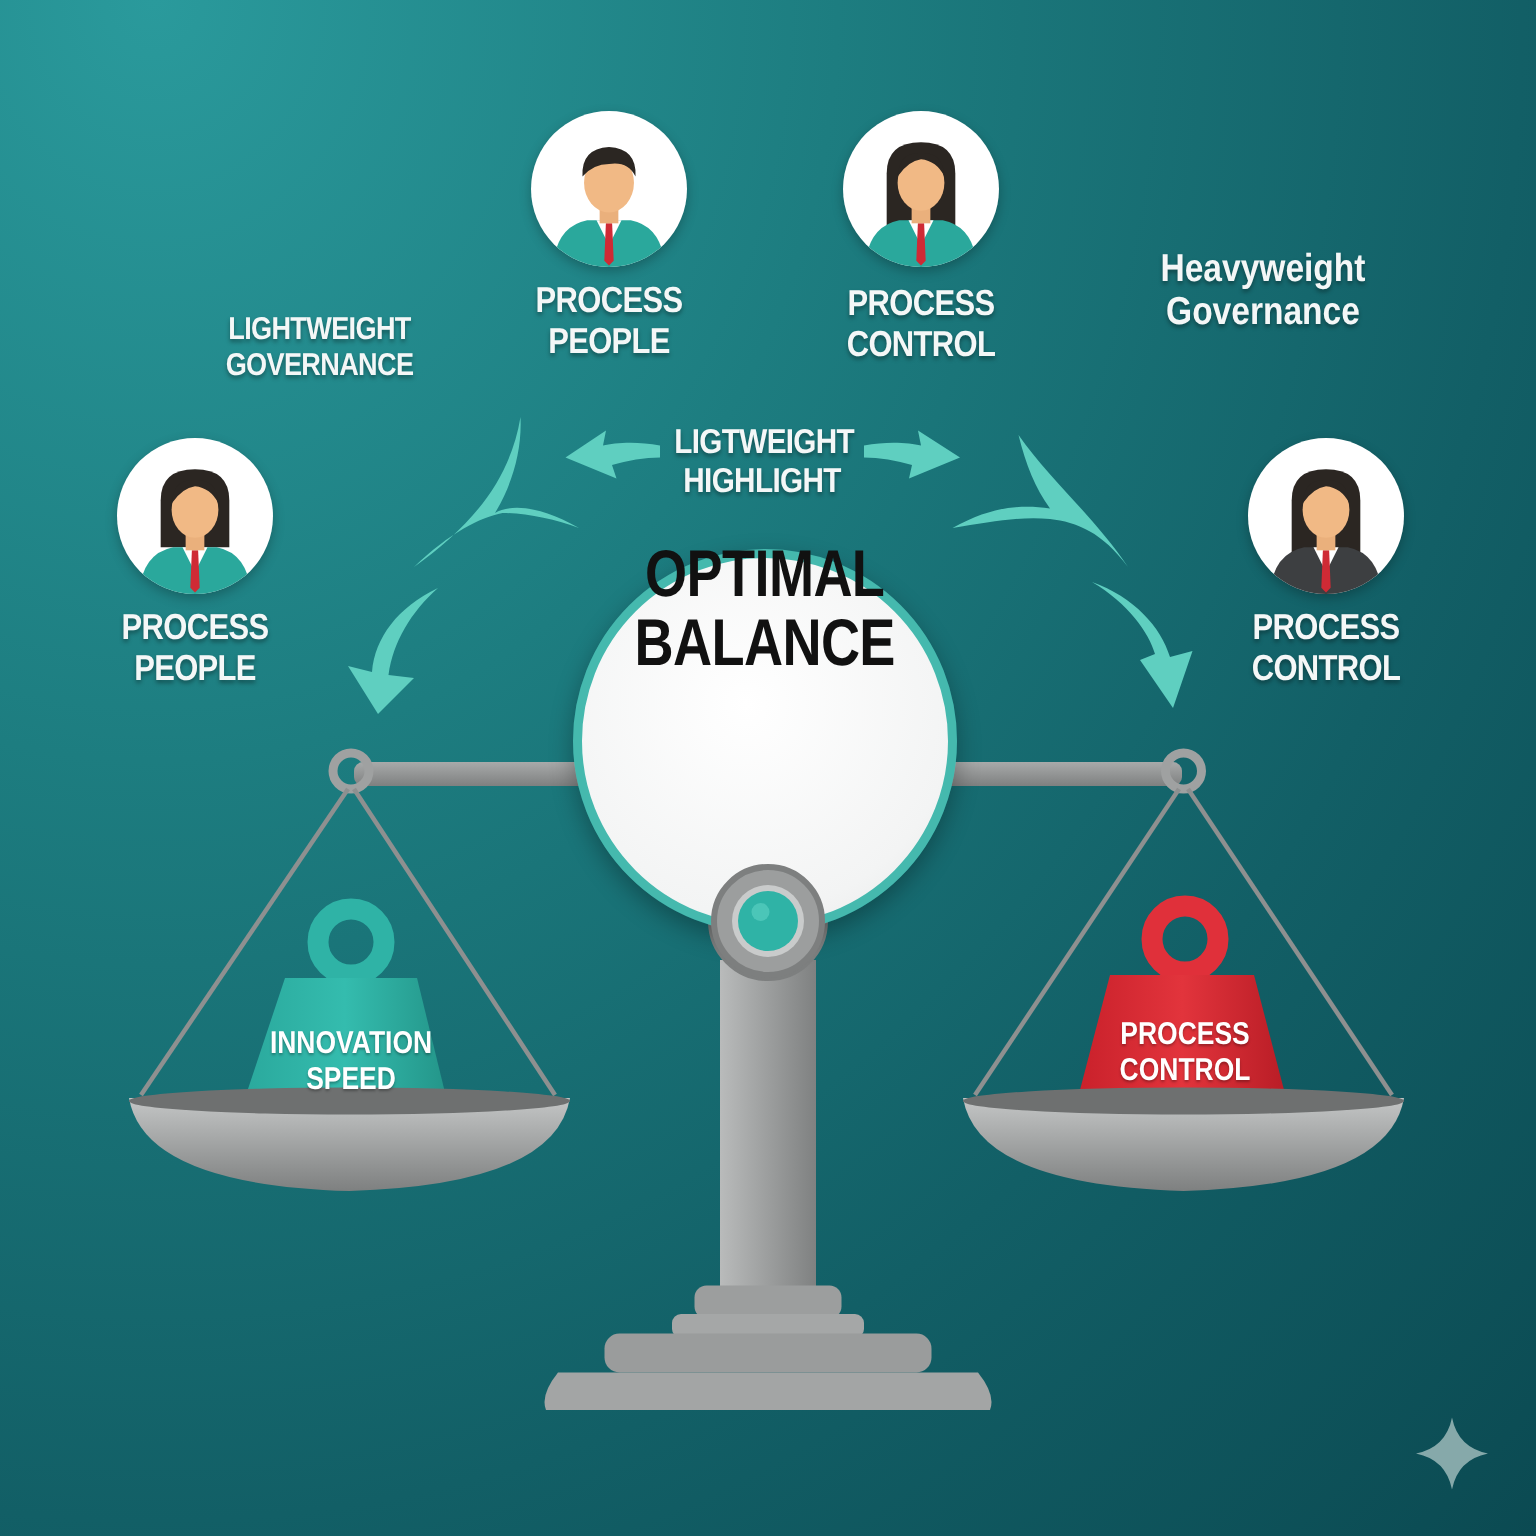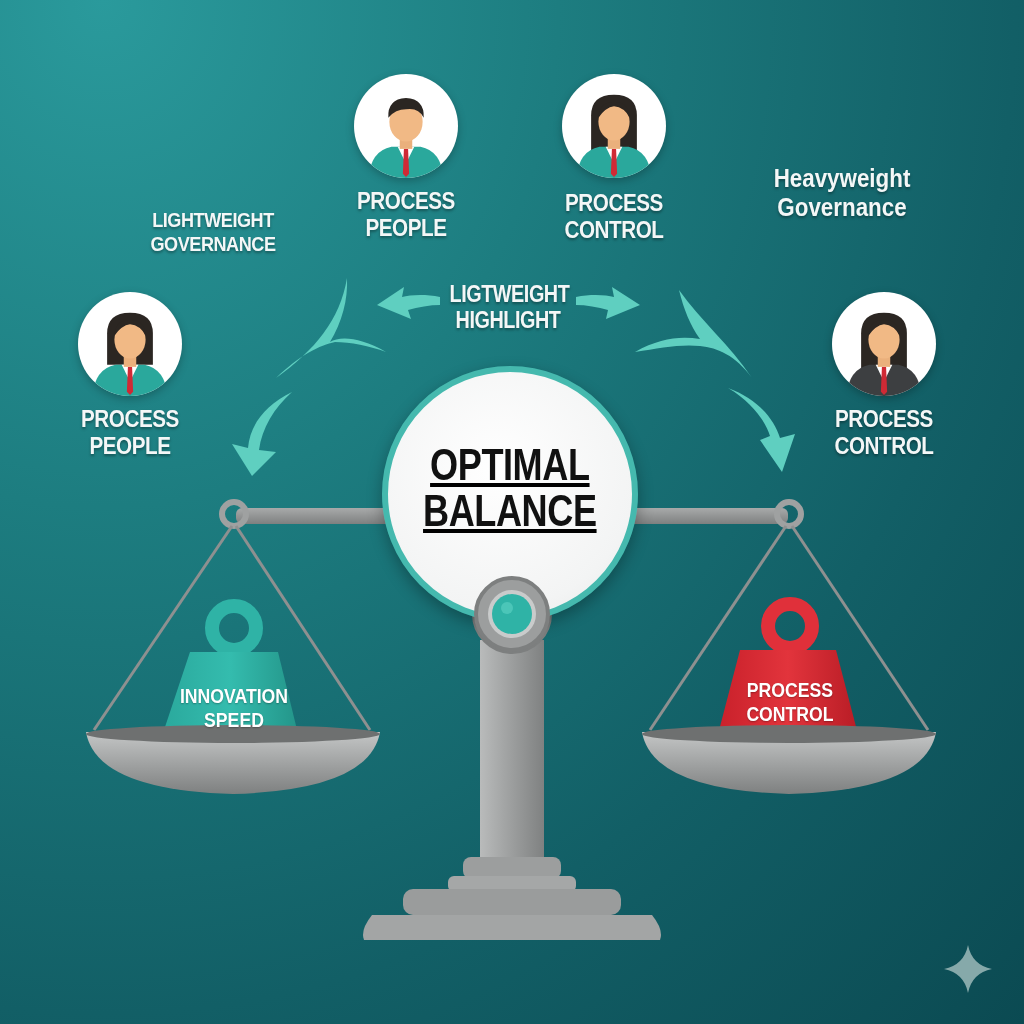--- a/index.html
+++ b/index.html
@@ -19,21 +19,21 @@
   .label span { display: block; }
   .avatar { position: absolute; width: 104px; height: 104px; border-radius: 50%; background: #ffffff; overflow: hidden;
     box-shadow: 0 3px 8px rgba(0,0,0,0.25); }
   .avatar svg { width: 100%; height: 100%; display: block; }
   .svg-layer { position: absolute; left: 0; top: 0; width: 1024px; height: 1024px; }
   .center-circle {
     position: absolute; left: 382px; top: 366px; width: 256px; height: 256px; border-radius: 50%;
     background: radial-gradient(circle at 45% 40%, #ffffff 0%, #f3f4f4 70%, #e4e6e6 100%);
     border: 6px solid #45b9ae; box-sizing: border-box;
     box-shadow: 0 6px 16px rgba(0,0,0,0.3);
-    display: flex; align-items: center; justify-content: center; flex-direction: column; text-decoration: underline;
+    display: flex; align-items: center; flex-direction: column;
   }
   .center-text {
     color: #111; font-weight: bold; font-size: 44px; line-height: 1.05; text-align: center;
     transform: scaleX(0.82); letter-spacing: -0.5px; margin-top: -12px;
   }
   .center-text span { display: block; }
   .weight-text {
     position: absolute; color: #fff; font-weight: bold; font-size: 21px; text-align: center; line-height: 1.15;
     transform: scaleX(0.84); text-shadow: 0 1px 2px rgba(0,0,0,0.3);
   }

